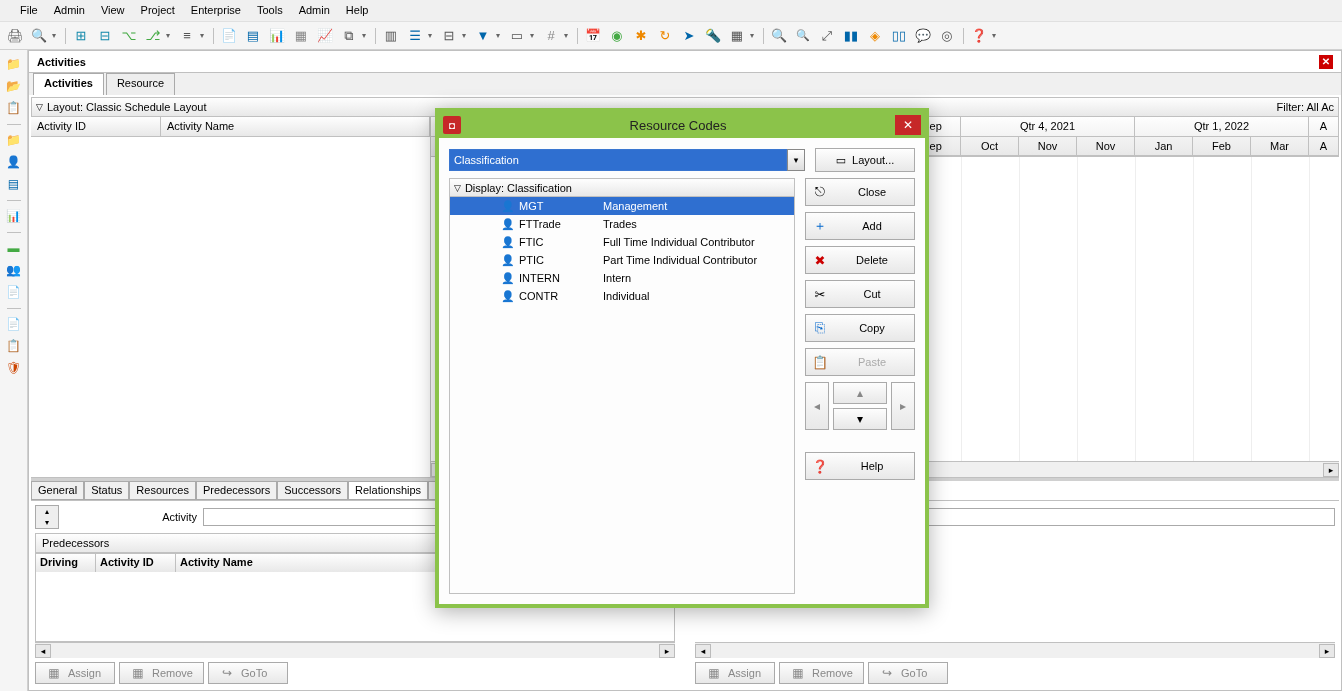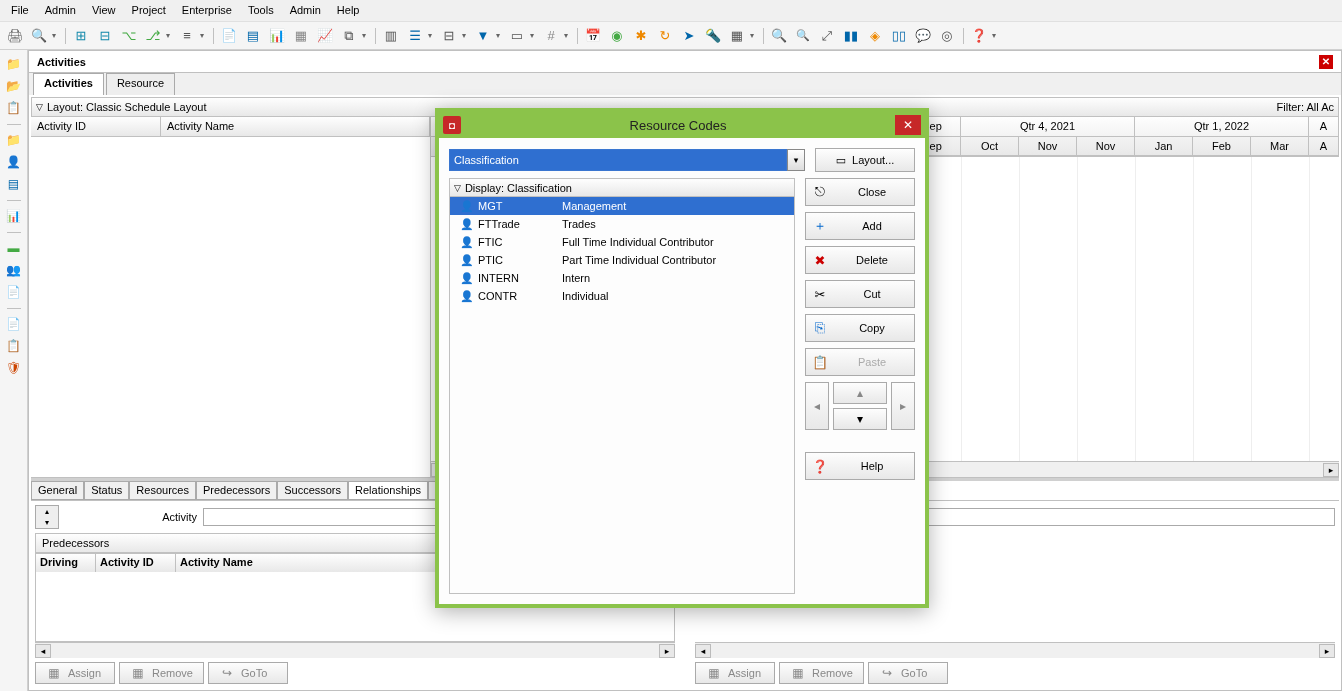--- a/index.html
+++ b/index.html
@@ -1,19 +1,19 @@
 <!DOCTYPE html>
 <html><head>
 <meta charset="utf-8">
 <style>
 * { box-sizing: border-box; margin: 0; padding: 0; font-family: Tahoma, "Segoe UI", sans-serif; font-size: 11px; }
 body { background: #f0f0f0; overflow: hidden; width: 1342px; height: 691px; position: relative; }
 
 
-.menubar { background: #f0f0f0; height: 22px; display: flex; padding: 2px 3px; border-bottom: 1px solid #e0e0e0; }
+.menubar { background: #f0f0f0; height: 22px; display: flex; padding: 2px 12px; border-bottom: 1px solid #e0e0e0; }
 .menubar span { padding: 2px 8px; cursor: default; }
 
 
 .toolbar-row { background: #f5f5f5; height: 28px; display: flex; align-items: center; padding: 2px 4px; border-bottom: 1px solid #d0d0d0; gap: 2px; }
 .tb-btn { width: 22px; height: 22px; border: 1px solid transparent; display: flex; align-items: center; justify-content: center; cursor: default; font-size: 13px; color: #555; }
 .tb-sep { width: 6px; height: 22px; display: flex; align-items: center; justify-content: center; }
 .tb-sep::after { content: ""; display: block; width: 1px; height: 16px; background: #c0c0c0; }
 .tb-drop { width: 8px; font-size: 8px; color: #666; display:flex; align-items:center; }
 
 
@@ -81,21 +81,21 @@
 .combo { flex:1; display:flex; height:22px; }
 .combo input { flex:1; border:1px solid #3a76d0; background:#2f6fd0; color:#fff; padding:0 4px; font-size:11px; }
 .combo .cbtn { width:18px; border:1px solid #888; background:linear-gradient(#fefefe,#ddd); display:flex; align-items:center; justify-content:center; font-size:9px; }
 .modify-btn { width:100px; height:24px; border:1px solid #aaa; background:linear-gradient(#fefefe,#e8e8e8); display:flex; align-items:center; justify-content:center; gap:6px; }
 .dlg-split { flex:1; display:flex; gap:10px; }
 .dlg-list-pane { flex:1; border:1px solid #c0c0c0; display:flex; flex-direction:column; }
 .dlg-display-bar { height:18px; background:linear-gradient(#fefefe,#e8e8e8); border-bottom:1px solid #c0c0c0; padding:2px 4px; display:flex; align-items:center; gap:4px; font-size:11px; }
 .dlg-cols { display:flex; height:18px; background:linear-gradient(#fefefe,#e8e8e8); border-bottom:1px solid #c0c0c0; }
 .dlg-cols span { border-right:1px solid #c0c0c0; padding:2px 4px; font-size:11px; }
 .dlg-rows { flex:1; }
-.dlg-row { display:flex; height:18px; align-items:center; }
+.dlg-row { display:flex; height:18px; align-items:center;padding-left:41px; }
 .dlg-row.sel { background:#2f6fd0; color:#fff; }
 .dlg-row .c1 { width:108px; display:flex; align-items:center; gap:4px; padding-left:10px; }
 .dlg-row .c2 { flex:1; padding-left:4px; }
 .person-ico { width:14px; height:14px; display:inline-flex; align-items:center; justify-content:center; font-size:11px; }
 .dlg-side { width:110px; display:flex; flex-direction:column; gap:6px; }
 .side-btn { height:28px; border:1px solid #aaa; background:linear-gradient(#fdfdfd,#e8e8e8); display:flex; align-items:center; padding:0 6px; gap:8px; font-size:11px; }
 .side-btn.disabled { color:#aaa; }
 .side-btn .bico { width:16px; display:flex; justify-content:center; font-size:13px; }
 .nav-cluster { display:flex; gap:4px; }
 .nav-mid { display:flex; flex-direction:column; gap:4px; flex:1; }

